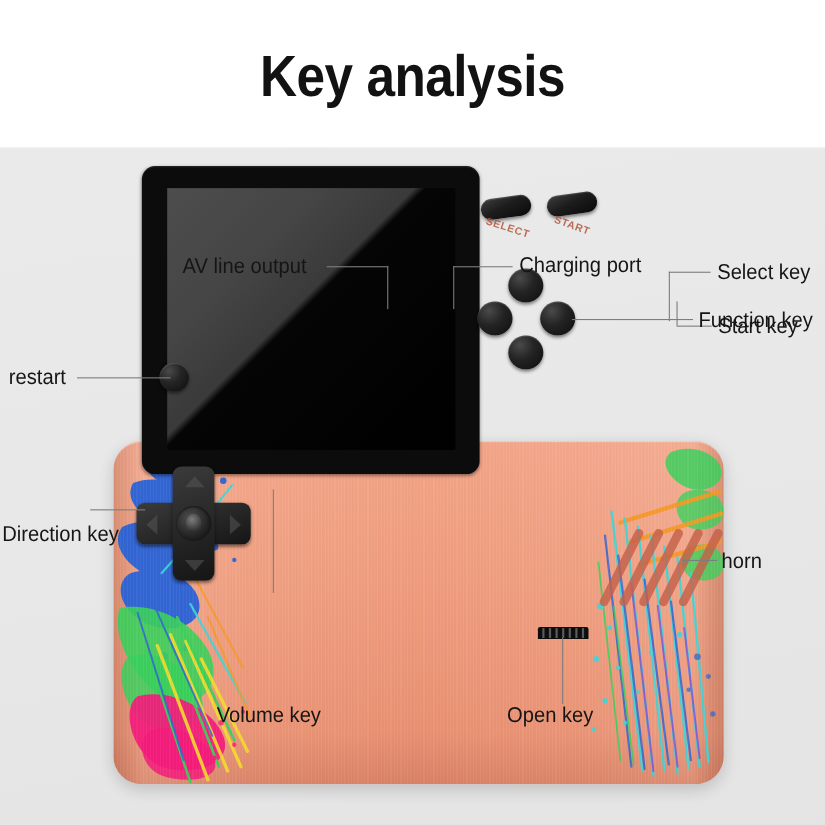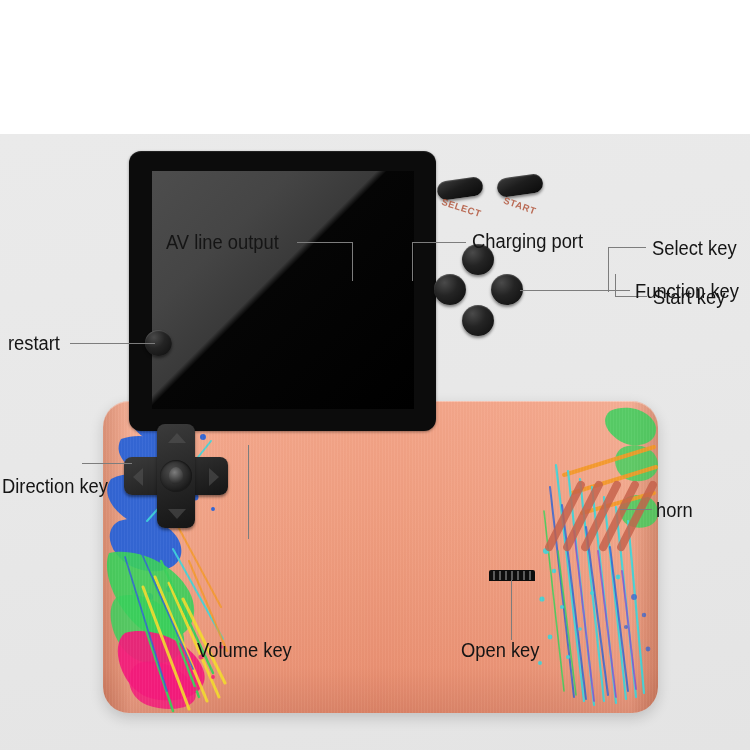--- a/index.html
+++ b/index.html
@@ -148,20 +148,23 @@
   }
   .open-switch i{
     position:absolute; top:1px; width:2.4px; height:9px; background:#5a5a5a;
   }
 </style>
 </head>
 <body>
 
 <div id="page">
 
+  <div class="header-band">
+    <div class="page-title">Key analysis</div>
+  </div>
 
   <div class="stage">
 
     <div class="console">
 
       <svg class="splat left" viewBox="0 0 135 312" preserveAspectRatio="none">
         <g opacity="0.95">
           <path d="M30 8 C48 2,70 12,72 26 C74 40,58 44,48 40 C36 35,22 22,30 8Z" fill="#2a63d8"></path>
           <path d="M18 38 C40 30,66 38,76 56 C86 74,70 86,52 80 C30 72,8 56,18 38Z" fill="#2a63d8"></path>
           <path d="M8 78 C32 66,72 76,82 98 C92 120,64 134,40 126 C14 117,-4 94,8 78Z" fill="#2a63d8"></path>

